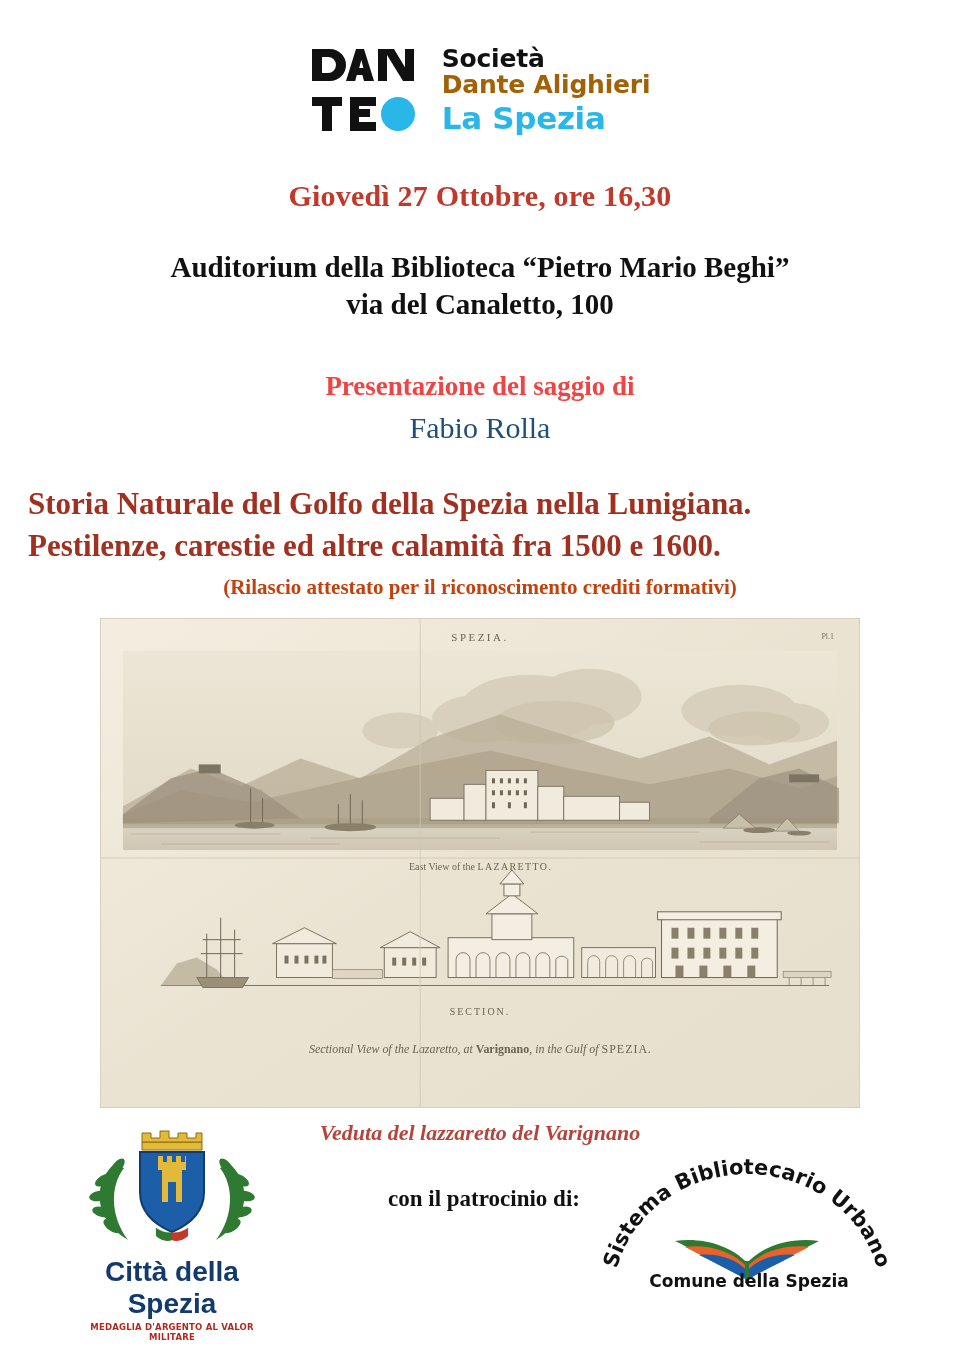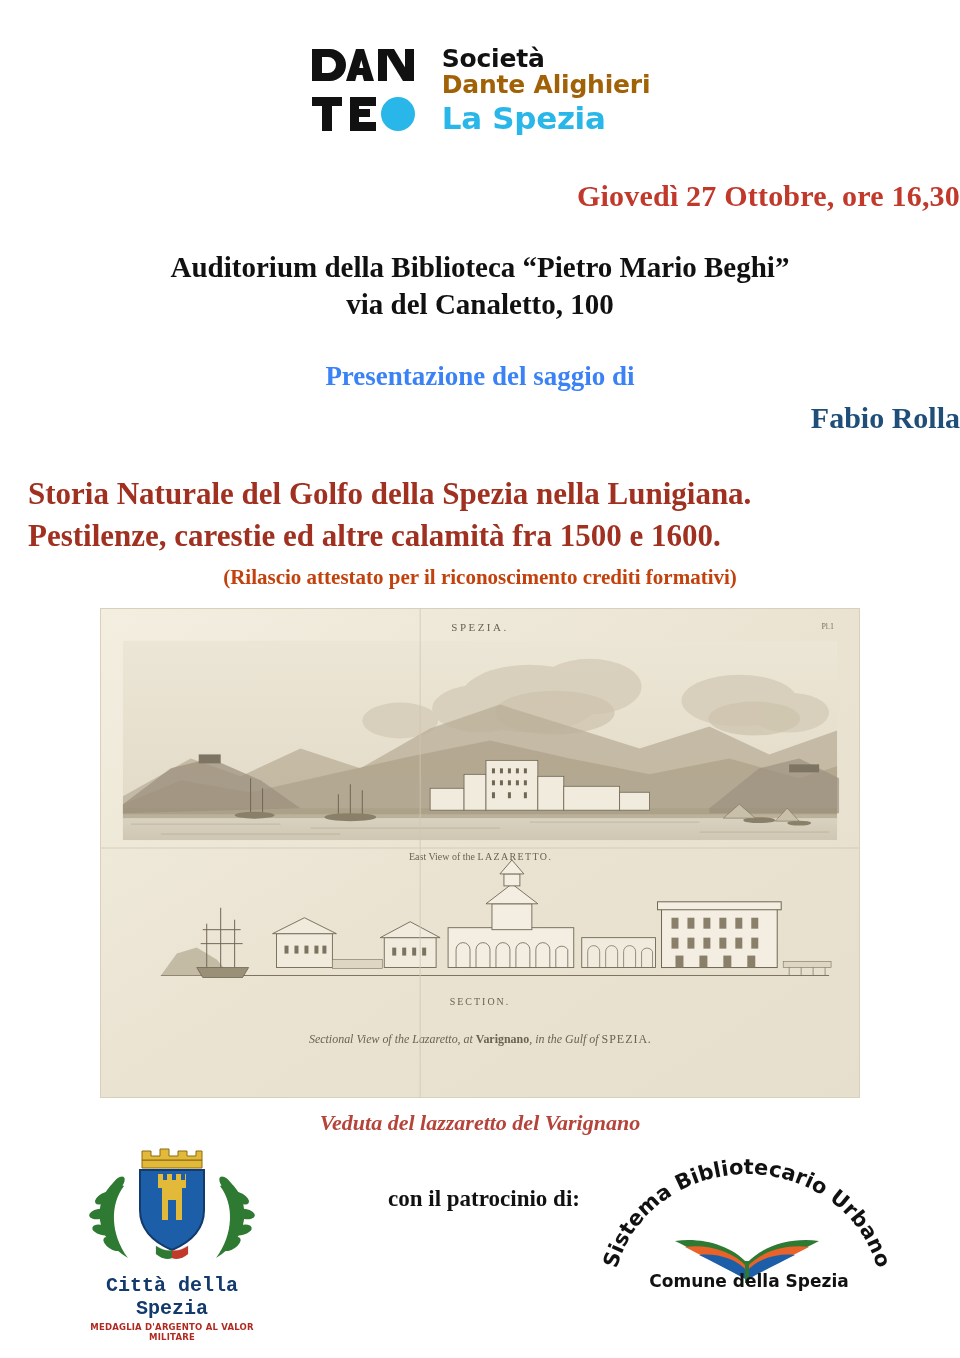--- a/index.html
+++ b/index.html
@@ -61,21 +61,21 @@
     font-family: "DejaVu Sans", sans-serif;
     font-weight: bold;
     font-size: 31px;
     color: #29b6e8;
     margin-top: 6px;
     letter-spacing: -0.3px;
   }
 
   
   .date-line {
-    text-align: right;
+    text-align: center;
     font-family: "Liberation Serif", serif;
     font-weight: bold;
     font-size: 30px;
     color: #c0392b;
     margin-top: 44px;
     letter-spacing: 0.2px;
   }
   .venue {
     text-align: center;
     font-family: "Liberation Serif", serif;
@@ -83,27 +83,27 @@
     font-size: 29px;
     color: #111111;
     margin-top: 36px;
     line-height: 1.28;
   }
   .presentation {
     text-align: center;
     font-family: "Liberation Serif", serif;
     font-weight: bold;
     font-size: 27px;
-    color: #3b82f6;
-    margin-top: 38px;
+    color: #ef4444;
+    margin-top: 48px;
   }
   .author {
-    text-align: right;
-    font-family: "Liberation Serif", serif;
-    font-weight: bold;
+    text-align: center;
+    font-family: "Liberation Serif", serif;
+    font-weight: normal;
     font-size: 30px;
     color: #1f4e79;
     margin-top: 9px;
   }
   .title {
     text-align: left;
     font-family: "Liberation Serif", serif;
     font-weight: bold;
     font-size: 31px;
     color: #a03020;
@@ -156,23 +156,23 @@
     height: 210px;
   }
   .crest {
     position: absolute;
     left: 72px;
     bottom: 8px;
     width: 200px;
     text-align: center;
   }
   .crest-name {
-    font-family: Liberation Mono, monospace;
-    font-weight: bold;
-    font-size: 20px;
+    font-family: Liberation Sans, sans-serif;
+    font-weight: bold;
+    font-size: 28px;
     color: #123a6d;
     margin-top: 2px;
   }
   .crest-sub {
     font-family: "DejaVu Sans", sans-serif;
     font-weight: bold;
     font-size: 8.5px;
     color: #b02a20;
     letter-spacing: 0.2px;
     margin-top: 2px;

